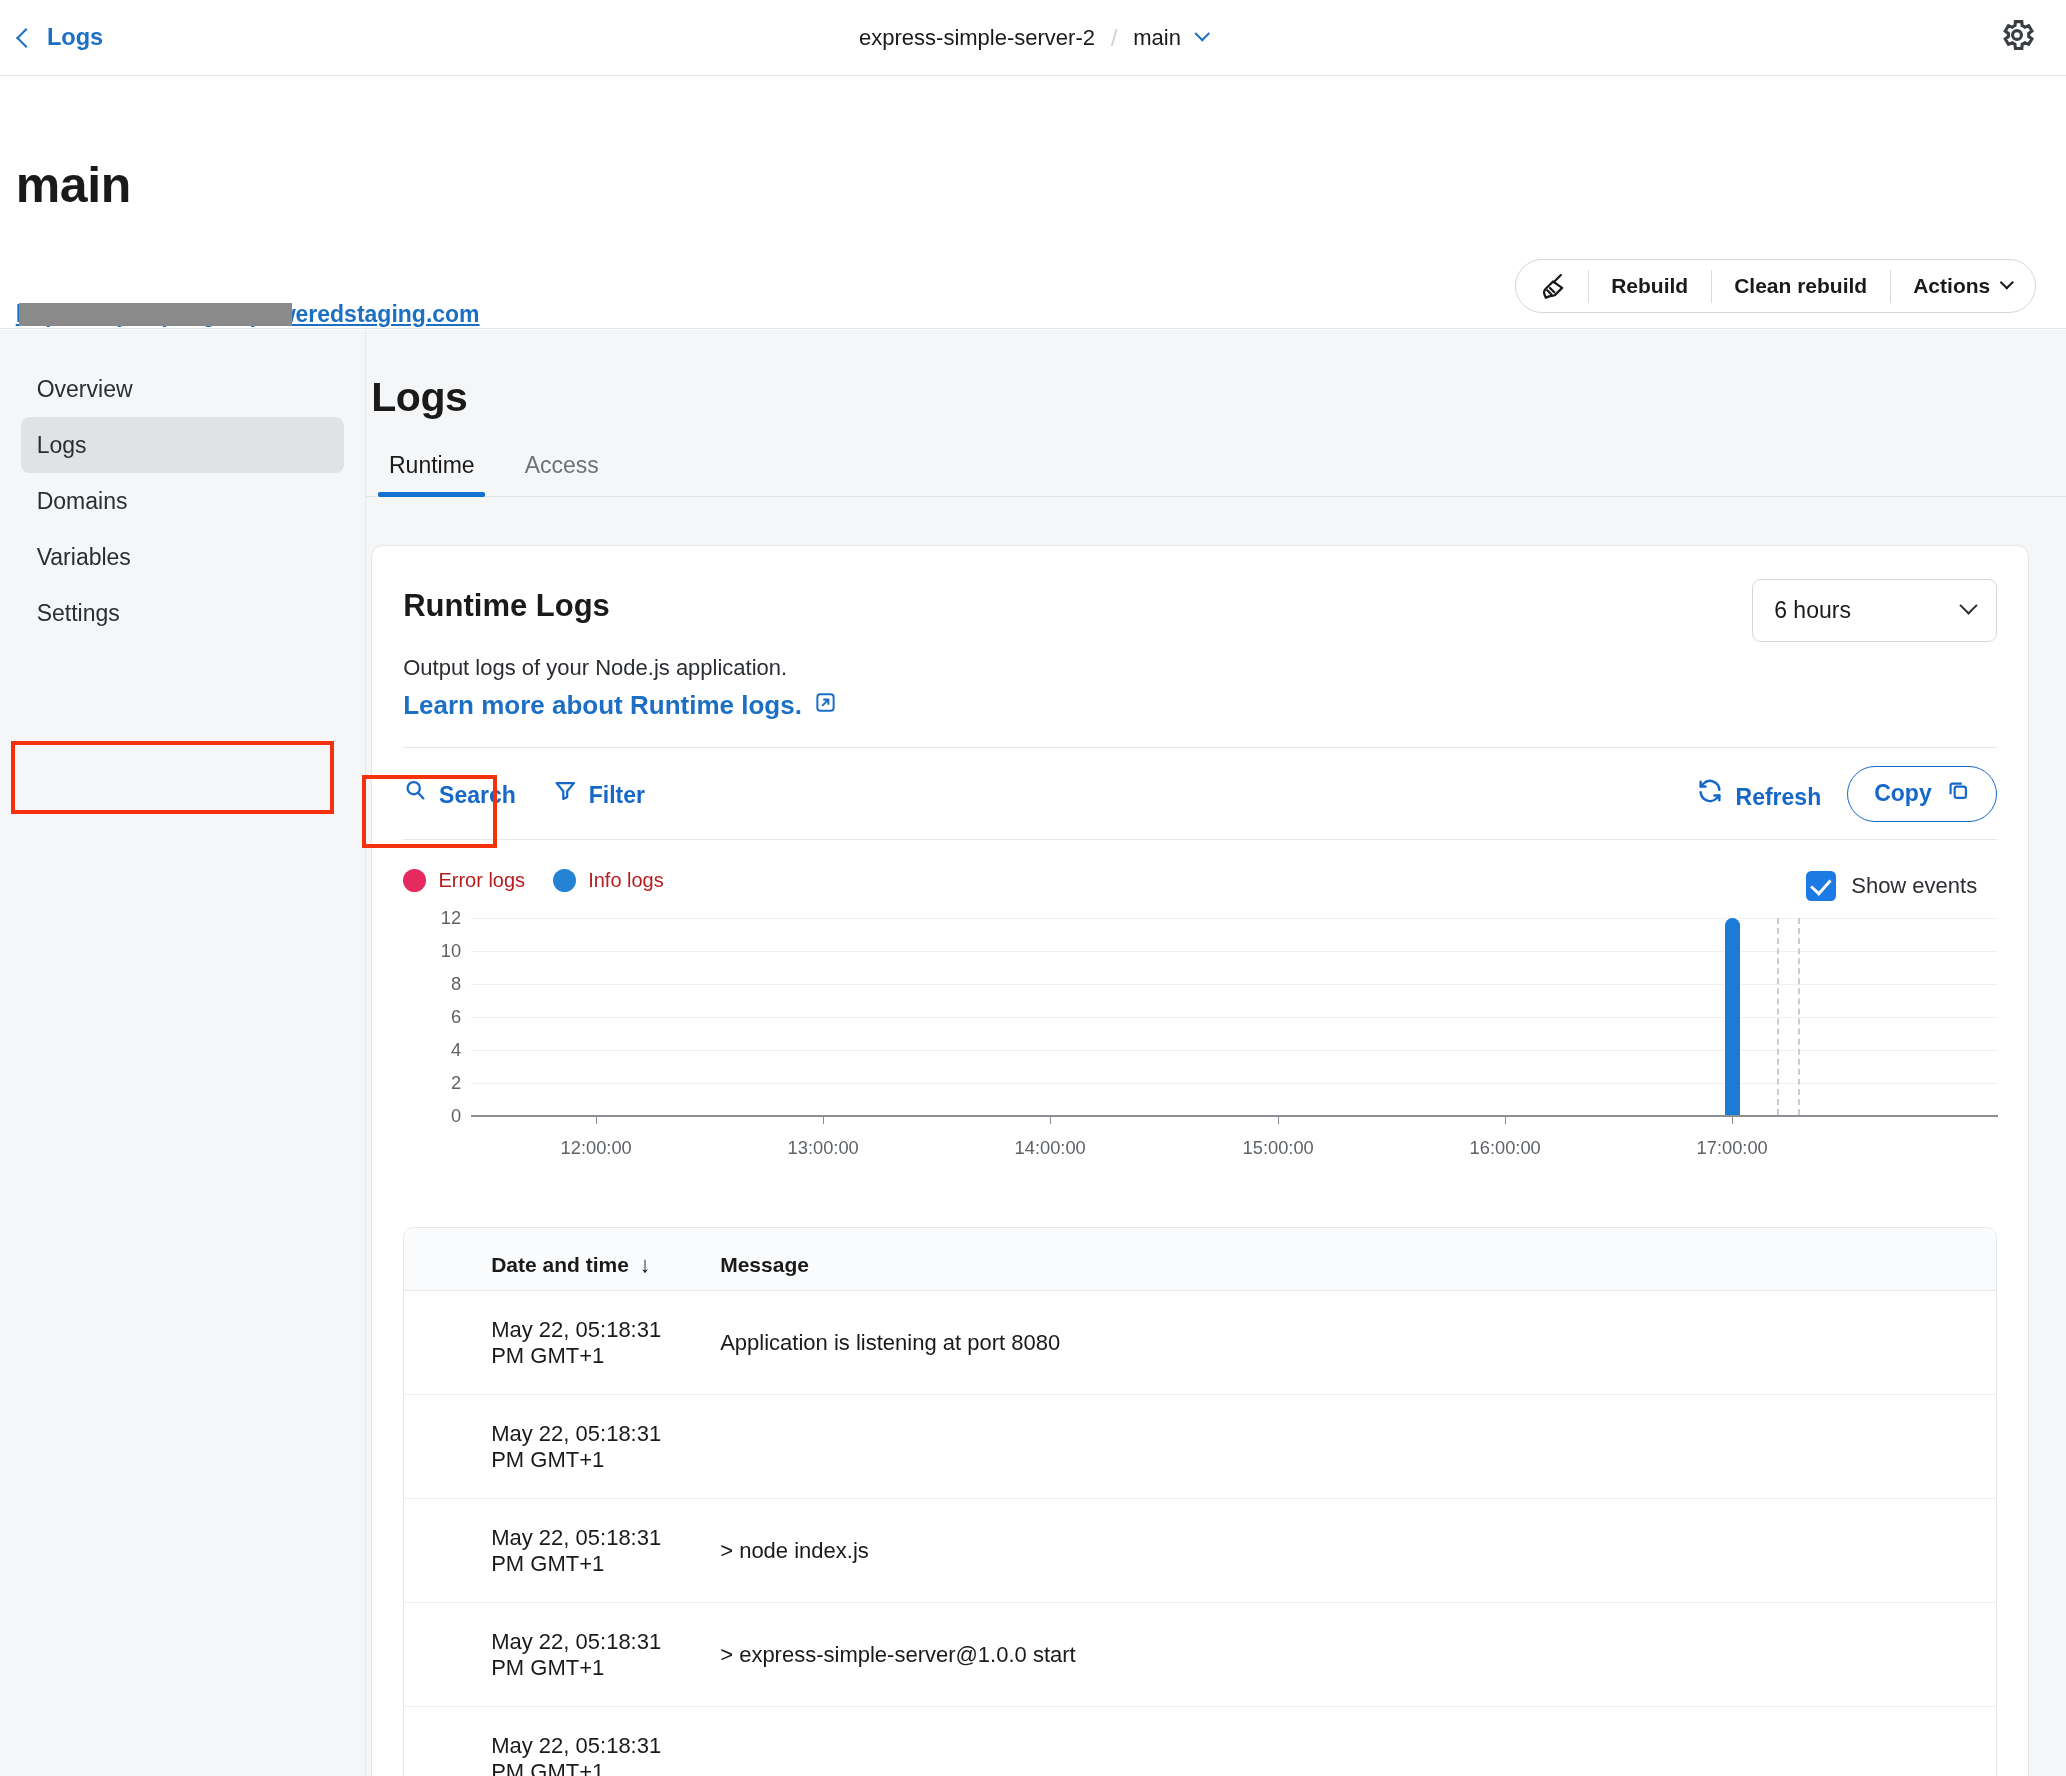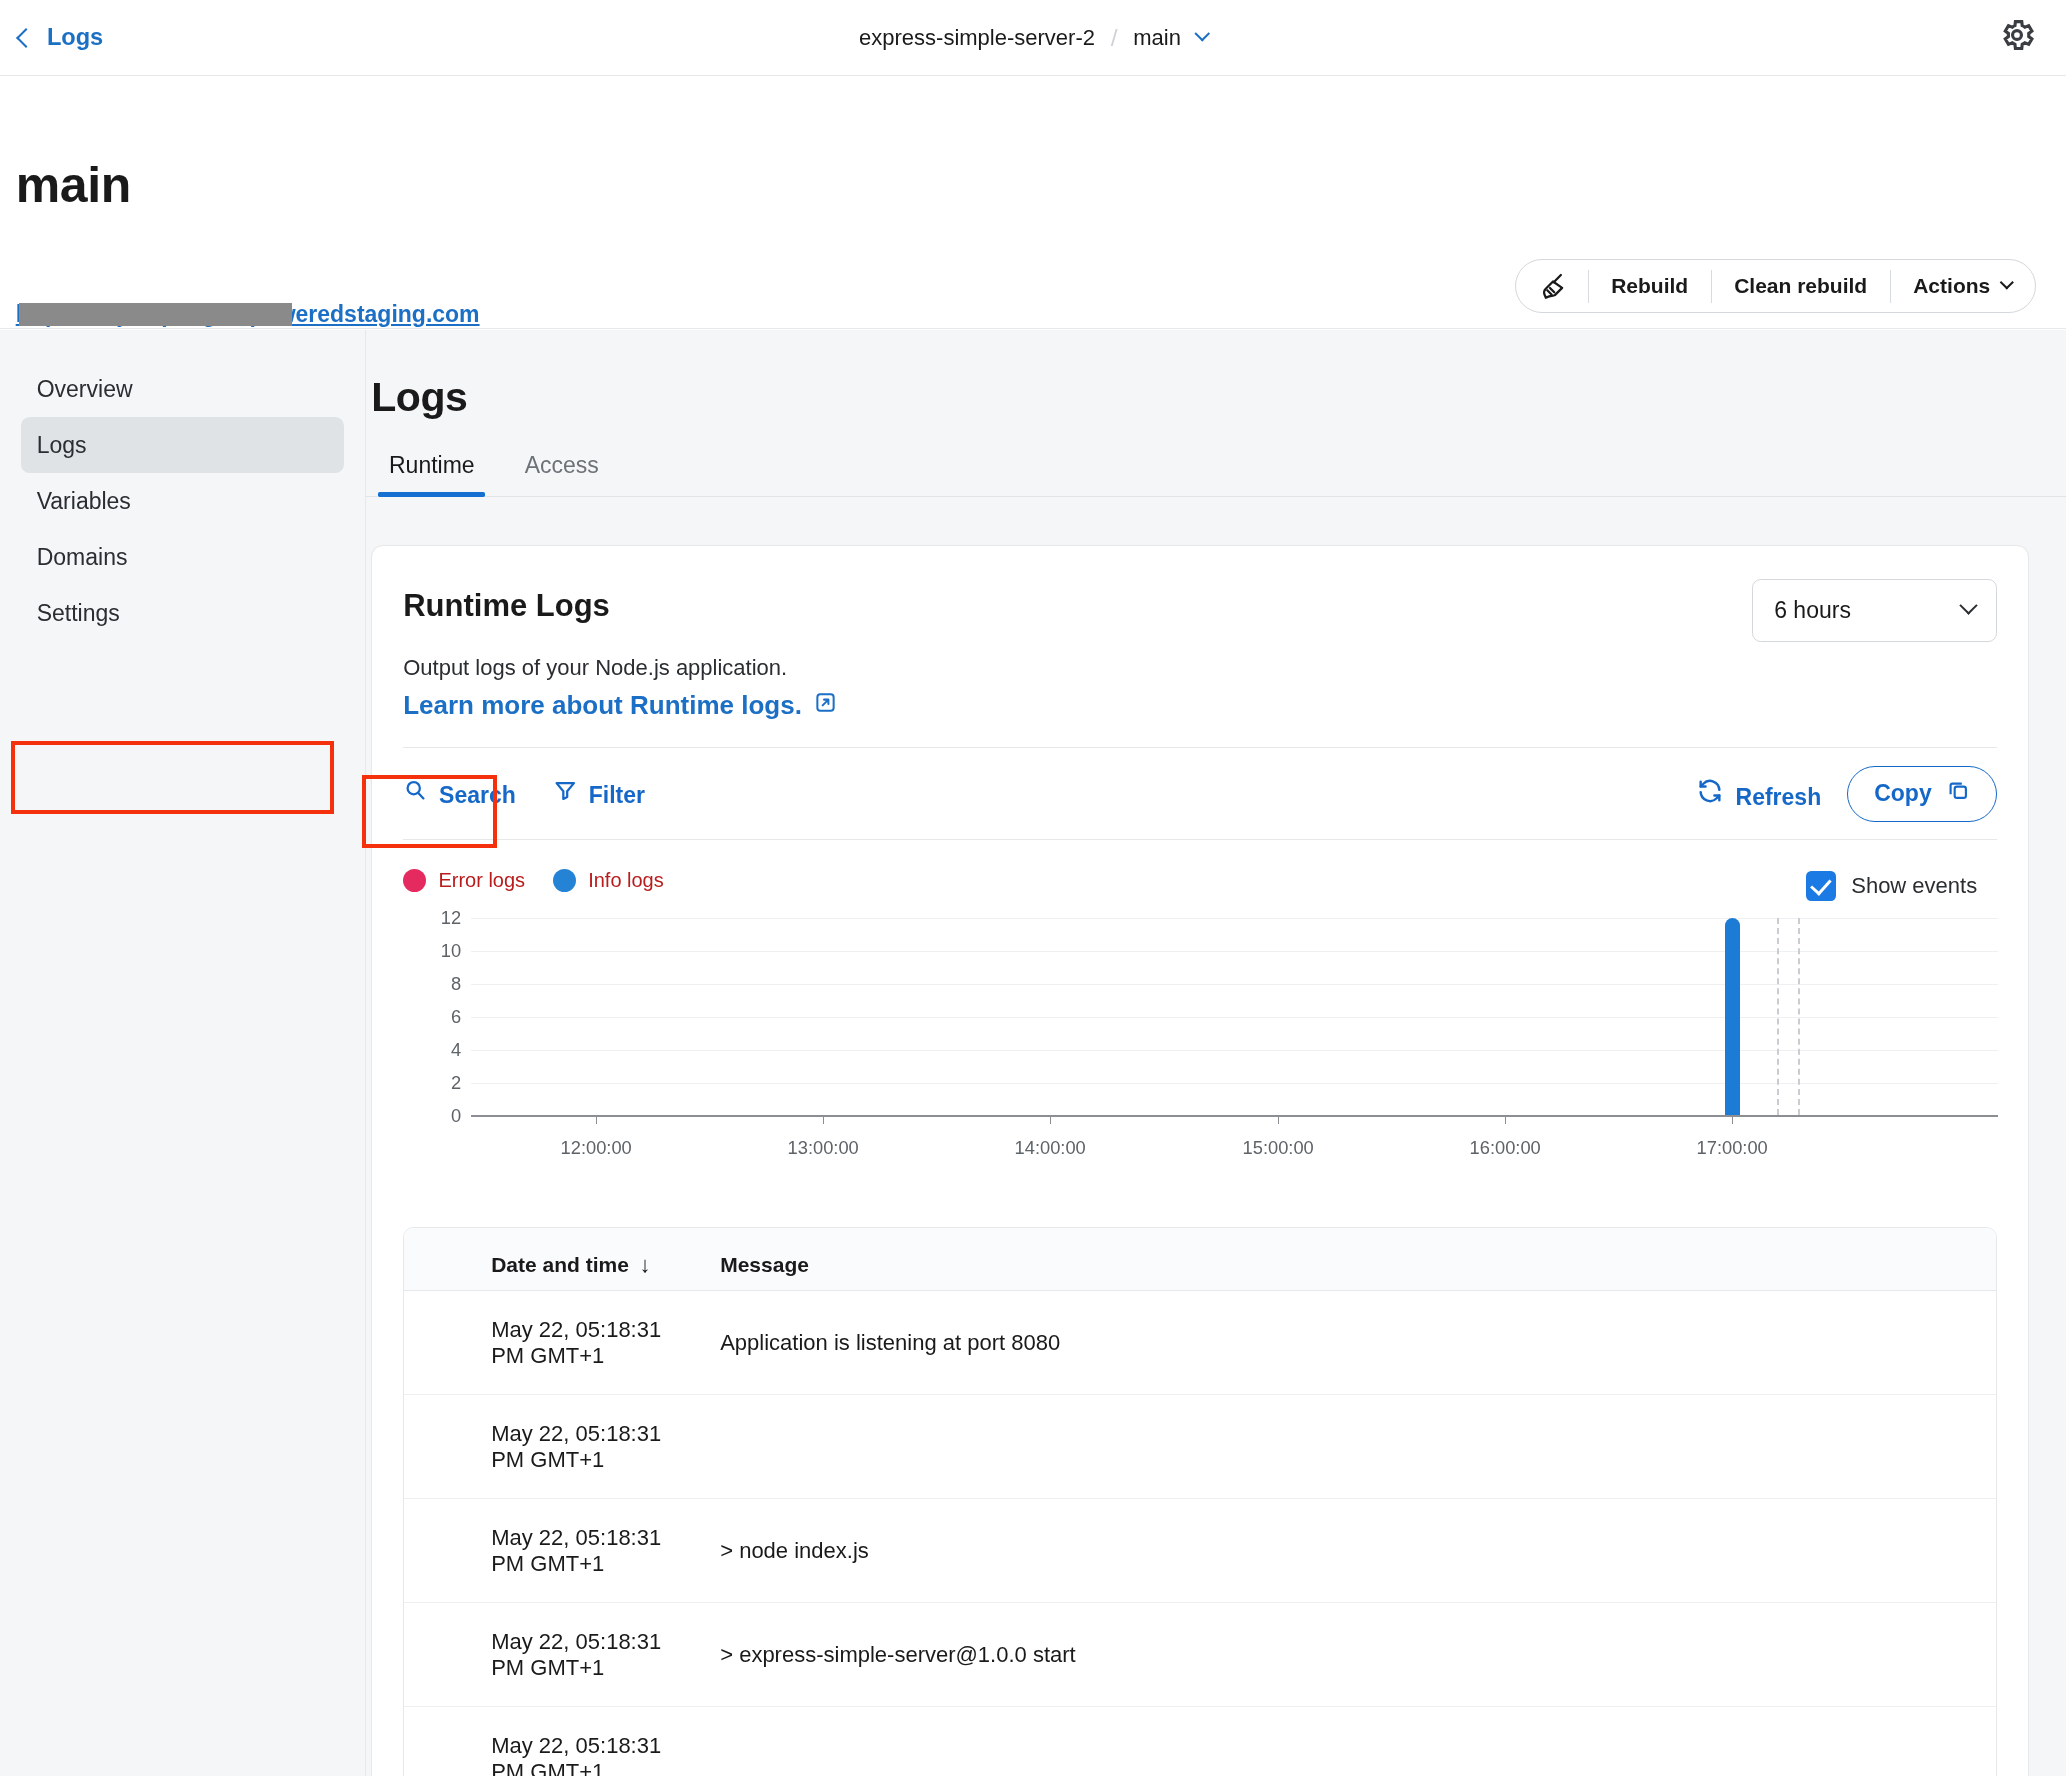--- a/index.html
+++ b/index.html
@@ -209,22 +209,22 @@
         <span class="ab-caret"></span>
       </div>
     </div>
   </div>
 
   <div class="body">
 
     <div class="sidebar">
       <div class="side-item">Overview</div>
       <div class="side-item active">Logs</div>
+      <div class="side-item">Domains</div>
       <div class="side-item">Variables</div>
-      <div class="side-item">Domains</div>
       <div class="side-item">Settings</div>
     </div>
 
     <div class="main">
       <div class="page-title">Logs</div>
 
       <div class="tabs">
         <div class="tab active">Runtime</div>
         <div class="tab">Access</div>
       </div>

